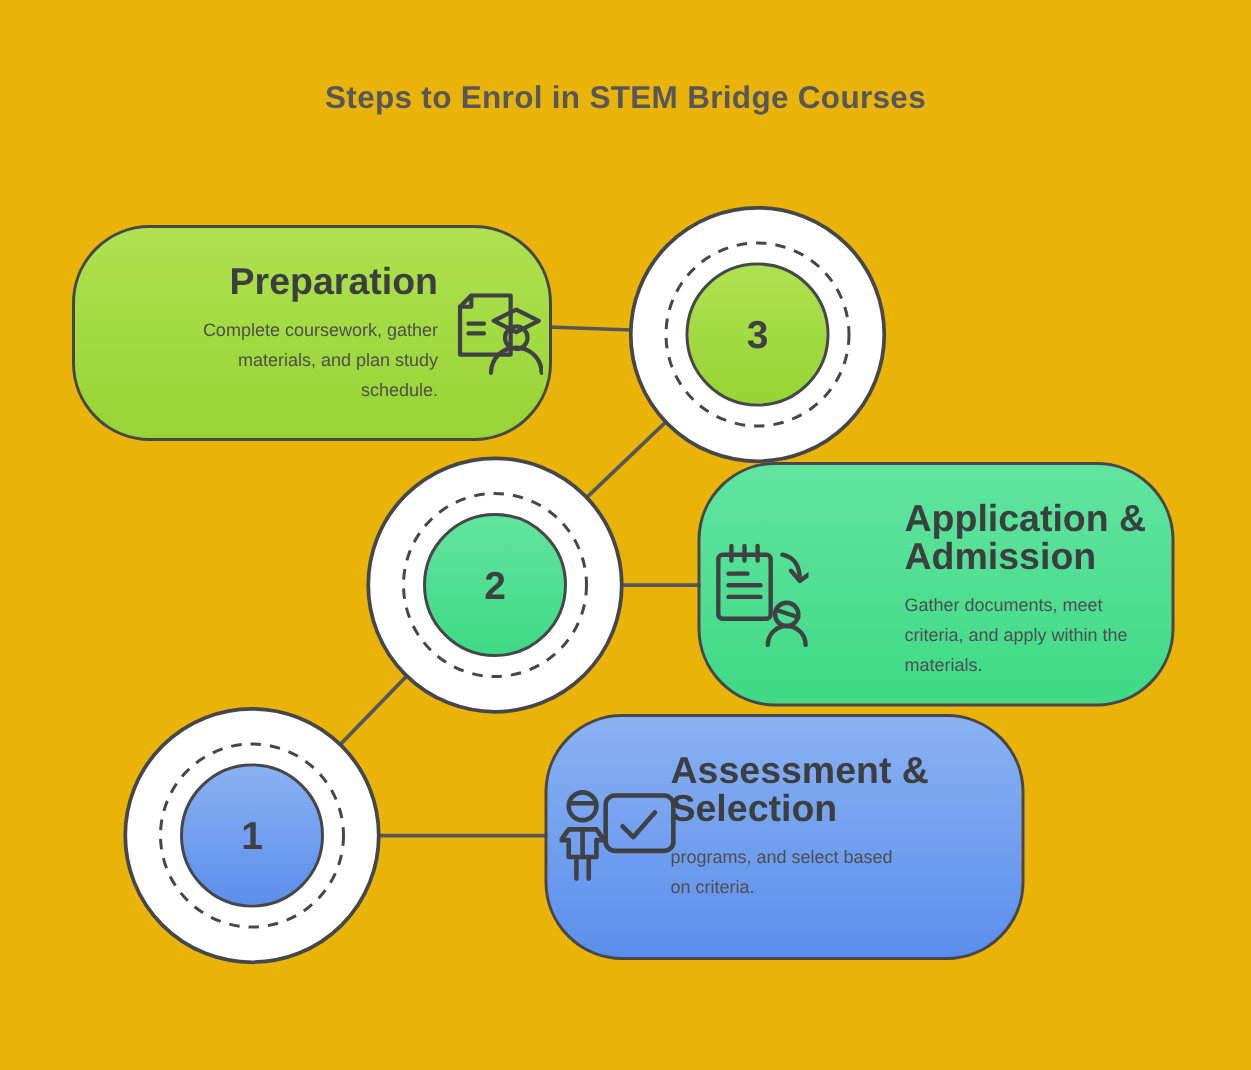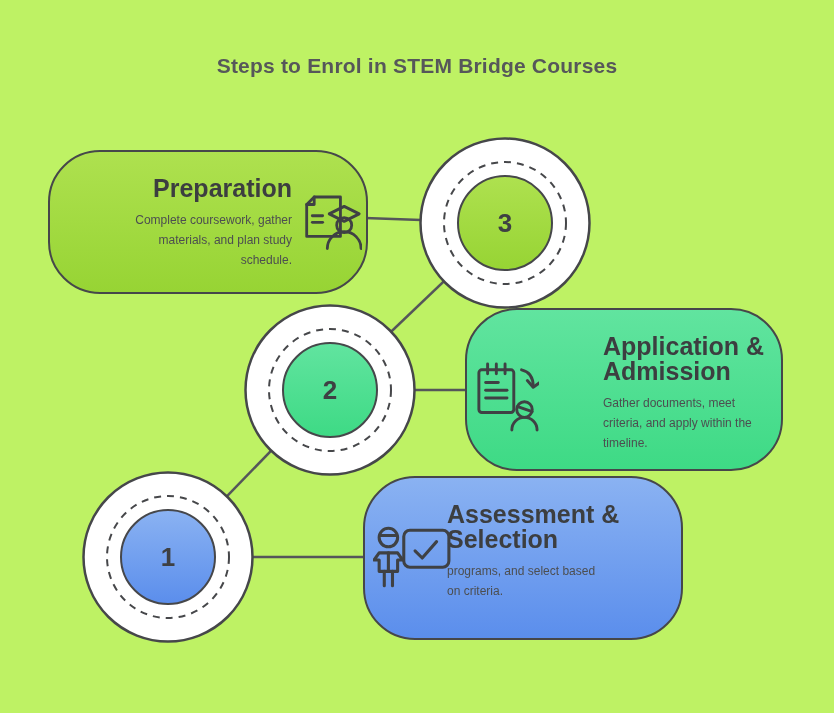--- a/index.html
+++ b/index.html
@@ -1,18 +1,18 @@
 <!DOCTYPE html>
 <html><head>
 <meta charset="utf-8">
 <style>
   html,body { margin:0; padding:0; }
   body { font-family:"Liberation Sans", sans-serif; background:#ffffff; }
   .canvas {
-    position:relative; width:834px; height:713px; background:#bef264;
+    position:relative; width:834px; height:713px; background:#eab308;
     overflow:hidden;
   }
   .page-title {
     position:absolute; left:0; top:54px; width:834px;
     text-align:center; font-size:21px; font-weight:bold; color:#56575a;
     letter-spacing:0.2px;
   }
   .connectors { position:absolute; left:0; top:0; z-index:0; }
 
   
@@ -91,21 +91,21 @@
 
   <div class="card card-app">
     <div class="card-text">
       <div class="card-title">
         <div>Application &amp;</div>
         <div>Admission</div>
       </div>
       <div class="card-body">
         <div>Gather documents, meet</div>
         <div>criteria, and apply within the</div>
-        <div>timeline.</div>
+        <div>materials.</div>
       </div>
     </div>
     <svg class="card-icon" style="left:8px; top:50px;" width="64" height="72" viewBox="0 0 66 74">
       <g fill="none" stroke="#3f4144" stroke-width="3" stroke-linejoin="round" stroke-linecap="round">
         <rect x="4" y="10" width="36" height="44" rx="3"></rect>
         <path d="M13 4 v10"></path>
         <path d="M22 4 v10"></path>
         <path d="M31 4 v10"></path>
         <path d="M11 23 h13"></path>
         <path d="M11 31 h22"></path>

